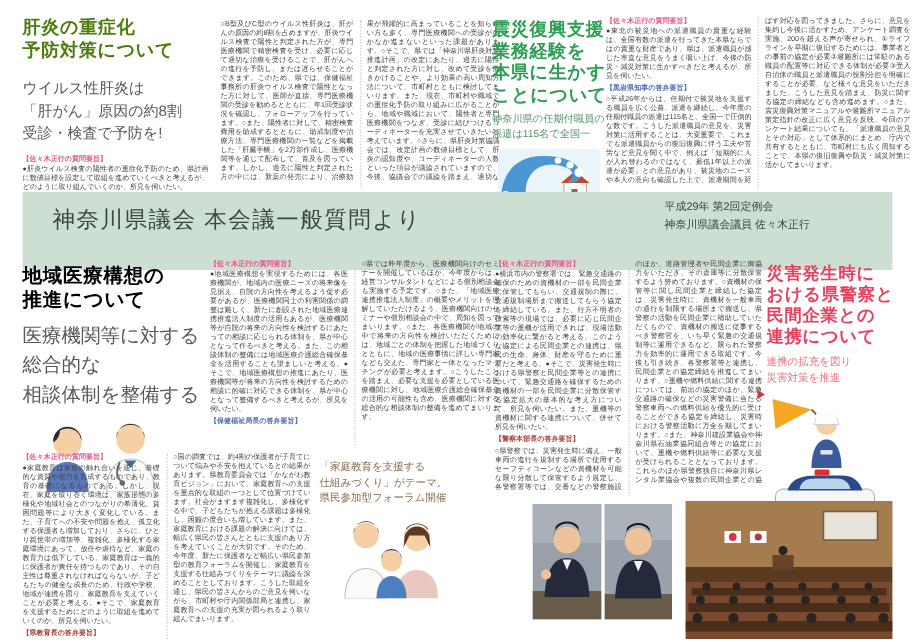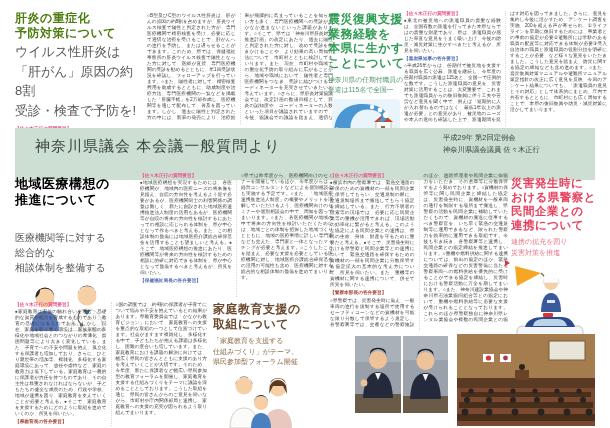--- a/index.html
+++ b/index.html
@@ -21,21 +21,21 @@
   .marker{width:0;height:0;border-top:3px solid transparent;border-bottom:3px solid transparent;border-left:5px solid #d9333f;}
 </style>
 </head>
 <body>
 
 <div class="page">
 
   <div class="abs" style="left:15px;top:11px;width:124px;">
     <div class="title" style="font-size:12px;color:#4d7c0f;">肝炎の重症化
 予防対策について</div>
-    <div class="sub" style="font-size:13px;color:#595757;margin-top:2px;">ウイルス性肝炎は
+    <div class="sub" style="font-size:10px;color:#595757;margin-top:12px;">ウイルス性肝炎は
 「肝がん」原因の約8割
 受診・検査で予防を!</div>
     <div class="lbl lbl-pink" style="margin-top:6px;">【佐々木正行の質問要旨】</div>
     <div class="t">●肝炎ウイルス検査の陽性者の重症化予防のため、県計画に数値目標を設定して取組を進めていくべきと考えるが、どのように取り組んでいくのか、所見を伺いたい。</div>
     <div class="lbl lbl-blue" style="margin-top:3px;">【黒岩県知事の答弁要旨】</div>
   </div>
 
   <div class="abs flow t" style="left:147px;top:13px;width:186px;height:112px;">○B型及びC型のウイルス性肝炎は、肝がんの原因の約8割を占めますが、肝炎ウイルス検査で陽性と判定された方が、専門医療機関で精密検査を受け、必要に応じて適切な治療を受けることで、肝がんへの進行を予防し、または遅らせることができます。このため、県では、保健福祉事務所の肝炎ウイルス検査で陽性となった方に対して、医師が直接、専門医療機関の受診を勧めるとともに、年1回受診状況を確認し、フォローアップを行っています。○また、陽性者に対して、精密検査費用を助成するとともに、助成制度や治療方法、専門医療機関の一覧などを掲載した「肝臓手帳」を2万部作成し、医療機関等を通じて配布して、普及を図っています。しかし、過去に陽性と判定された方の中には、新薬の発売により、治療効果が飛躍的に高まっていることを知らない方も多く、専門医療機関への受診がなかなか進まないといった課題があります。○そこで、県では「神奈川県肝炎対策推進計画」の改定にあたり、過去に陽性と判定された方に対し、改めて受診を働きかけることや、より効果の高い周知方法について、市町村とともに検討してまいります。また、現在、市町村や職域での重症化予防の取り組みに広がることから、地域や職域において、陽性者と専門医療機関をつなぎ、受診に結びつけるコーディネーターを充実させていきたいと考えています。○さらに、県肝炎対策協議会では、改定計画の数値目標として、肝炎の認知度や、コーディネーターの人数といった項目が議論されていますので、今後、協議会での議論を踏まえ、適切な数値目標を検討し、改定計画の中に位置づけてまいります。</div>
 
   <div class="abs" style="left:328px;top:12px;width:96px;">
@@ -69,21 +69,21 @@
 
   <div class="abs banner" style="left:15px;top:128px;width:580px;height:52px;">
     <div class="abs banner-title" style="left:20px;top:9px;">神奈川県議会 本会議一般質問より</div>
     <div class="abs banner-right" style="left:384px;top:4px;">平成29年 第2回定例会
 神奈川県議会議員 佐々木正行</div>
   </div>
 
   <div class="abs" style="left:15px;top:176px;width:122px;">
     <div class="title" style="font-size:13px;color:#000000;">地域医療構想の
 推進について</div>
-    <div class="sub" style="font-size:10px;color:#595757;margin-top:22px;">医療機関等に対する
+    <div class="sub" style="font-size:13px;color:#595757;margin-top:6px;">医療機関等に対する
 総合的な
 相談体制を整備する</div>
     <svg class="illus" width="100" height="50" viewBox="0 0 100 50" style="margin:6px 0 0 2px;">
       <path d="M14,50 C14,36 20,30 28,30 C36,30 42,36 42,50 Z" fill="#5b79b8"></path>
       <circle cx="28" cy="17" r="9.5" fill="#f6cfa5"></circle>
       <path d="M18.5,16 A9.5,9.5 0 0 1 37.5,16 L36,12 A9,8 0 0 0 20,12 Z" fill="#2e2a28"></path>
       <path d="M18.5,17 A9.5,10 0 0 0 23,8 L20,11 A10,10 0 0 0 18.5,17 Z" fill="#2e2a28"></path>
       <path d="M54,50 C54,35 61,28 70,28 C79,28 86,35 86,50 Z" fill="#fbfbf9" stroke="#c9c2b8" stroke-width="0.8"></path>
       <path d="M66,29 L70,34 L74,29 Z" fill="#4a6a8a"></path>
       <circle cx="70" cy="15" r="9.5" fill="#f6cfa5"></circle>
@@ -101,22 +101,20 @@
   </div>
 
   <div class="abs flow" style="left:15px;top:302px;width:192px;height:124px;">
     <div class="lbl lbl-pink" style="margin-top:0;">【佐々木正行の質問要旨】</div>
     <div class="t">●家庭教育は家族の触れ合いを通じ、基礎的な資質や能力を育成するものであり、教育の基礎になるものである。しかし、現在、家庭を取り巻く環境は、家族形態の多様化や地域社会とのつながりの希薄化、貧困問題等により大きく変化している。また、子育てへの不安や問題を抱え、孤立化する保護者も増加しており、さらに、ひとり親世帯の増加等、複雑化、多様化する家庭環境にあって、放任や虐待など、家庭の教育力は低下している。家庭教育は一義的に保護者が責任を持つものであり、その自主性は尊重されなければならないが、子どもたちの健全な成長のため、行政や学校、地域が連携を図り、家庭教育を支えていくことが必要と考える。●そこで、家庭教育を支援するためにどのように取組を進めていくのか、所見を伺いたい。</div>
     <div class="lbl lbl-red">【県教育長の答弁要旨】</div>
     <div class="t">○国の調査では、約4割の保護者が子育てについて悩みや不安を抱えているとの結果があります。県教育委員会では「かながわ教育ビジョン」において、家庭教育への支援を重点的な取組の一つとして位置づけています。社会がますます複雑化し、多様化する中で、子どもたちが抱える課題は多様化し、困難の度合いも増しています。また、家庭教育における課題の解決に向けては、幅広く県民の皆さんとともに支援のあり方を考えていくことが大切です。そのため、今年度、新たに保護者など幅広い県民参加型の教育フォーラムを開催し、家庭教育を支援する仕組みづくりをテーマに議論を深めることとしております。こうした取組を通じ、県民の皆さんからのご意見を伺いながら、市町村や庁内関係部局と連携し、家庭教育への支援の充実が図られるよう取り組んでまいります。</div>
   </div>
 
   <div class="abs" style="left:213px;top:302px;width:102px;">
-    <div class="title" style="font-size:12px;color:#6b4a2e;">家庭教育支援の
-取組について</div>
     <div class="sub" style="font-size:7px;color:#8a6a48;margin-top:5px;">「家庭教育を支援する
 仕組みづくり」がテーマ。
 県民参加型フォーラム開催</div>
     <svg class="illus" width="80" height="56" viewBox="0 0 80 56" style="margin:4px 0 0 8px;">
       <path d="M9,56 C9,42 15,36 23,36 C31,36 37,42 37,56 Z" fill="#fbfbf9" stroke="#c9c2b8" stroke-width="0.8"></path>
       <circle cx="23" cy="14" r="8.5" fill="#f6cfa5"></circle>
       <path d="M14.5,13 A8.5,8.5 0 0 1 31.5,13 L30,8 A8.5,7 0 0 0 16,8 Z" fill="#2e2a28"></path>
       <path d="M43,56 C43,43 49,37 57,37 C65,37 71,43 71,56 Z" fill="#e9c8c0"></path>
       <circle cx="57" cy="16" r="8.5" fill="#f6cfa5"></circle>
       <path d="M48.5,17 A8.5,9 0 0 1 65.5,17 L66,22 L62,14 L52,14 L48,22 Z" fill="#5a3a22"></path>

